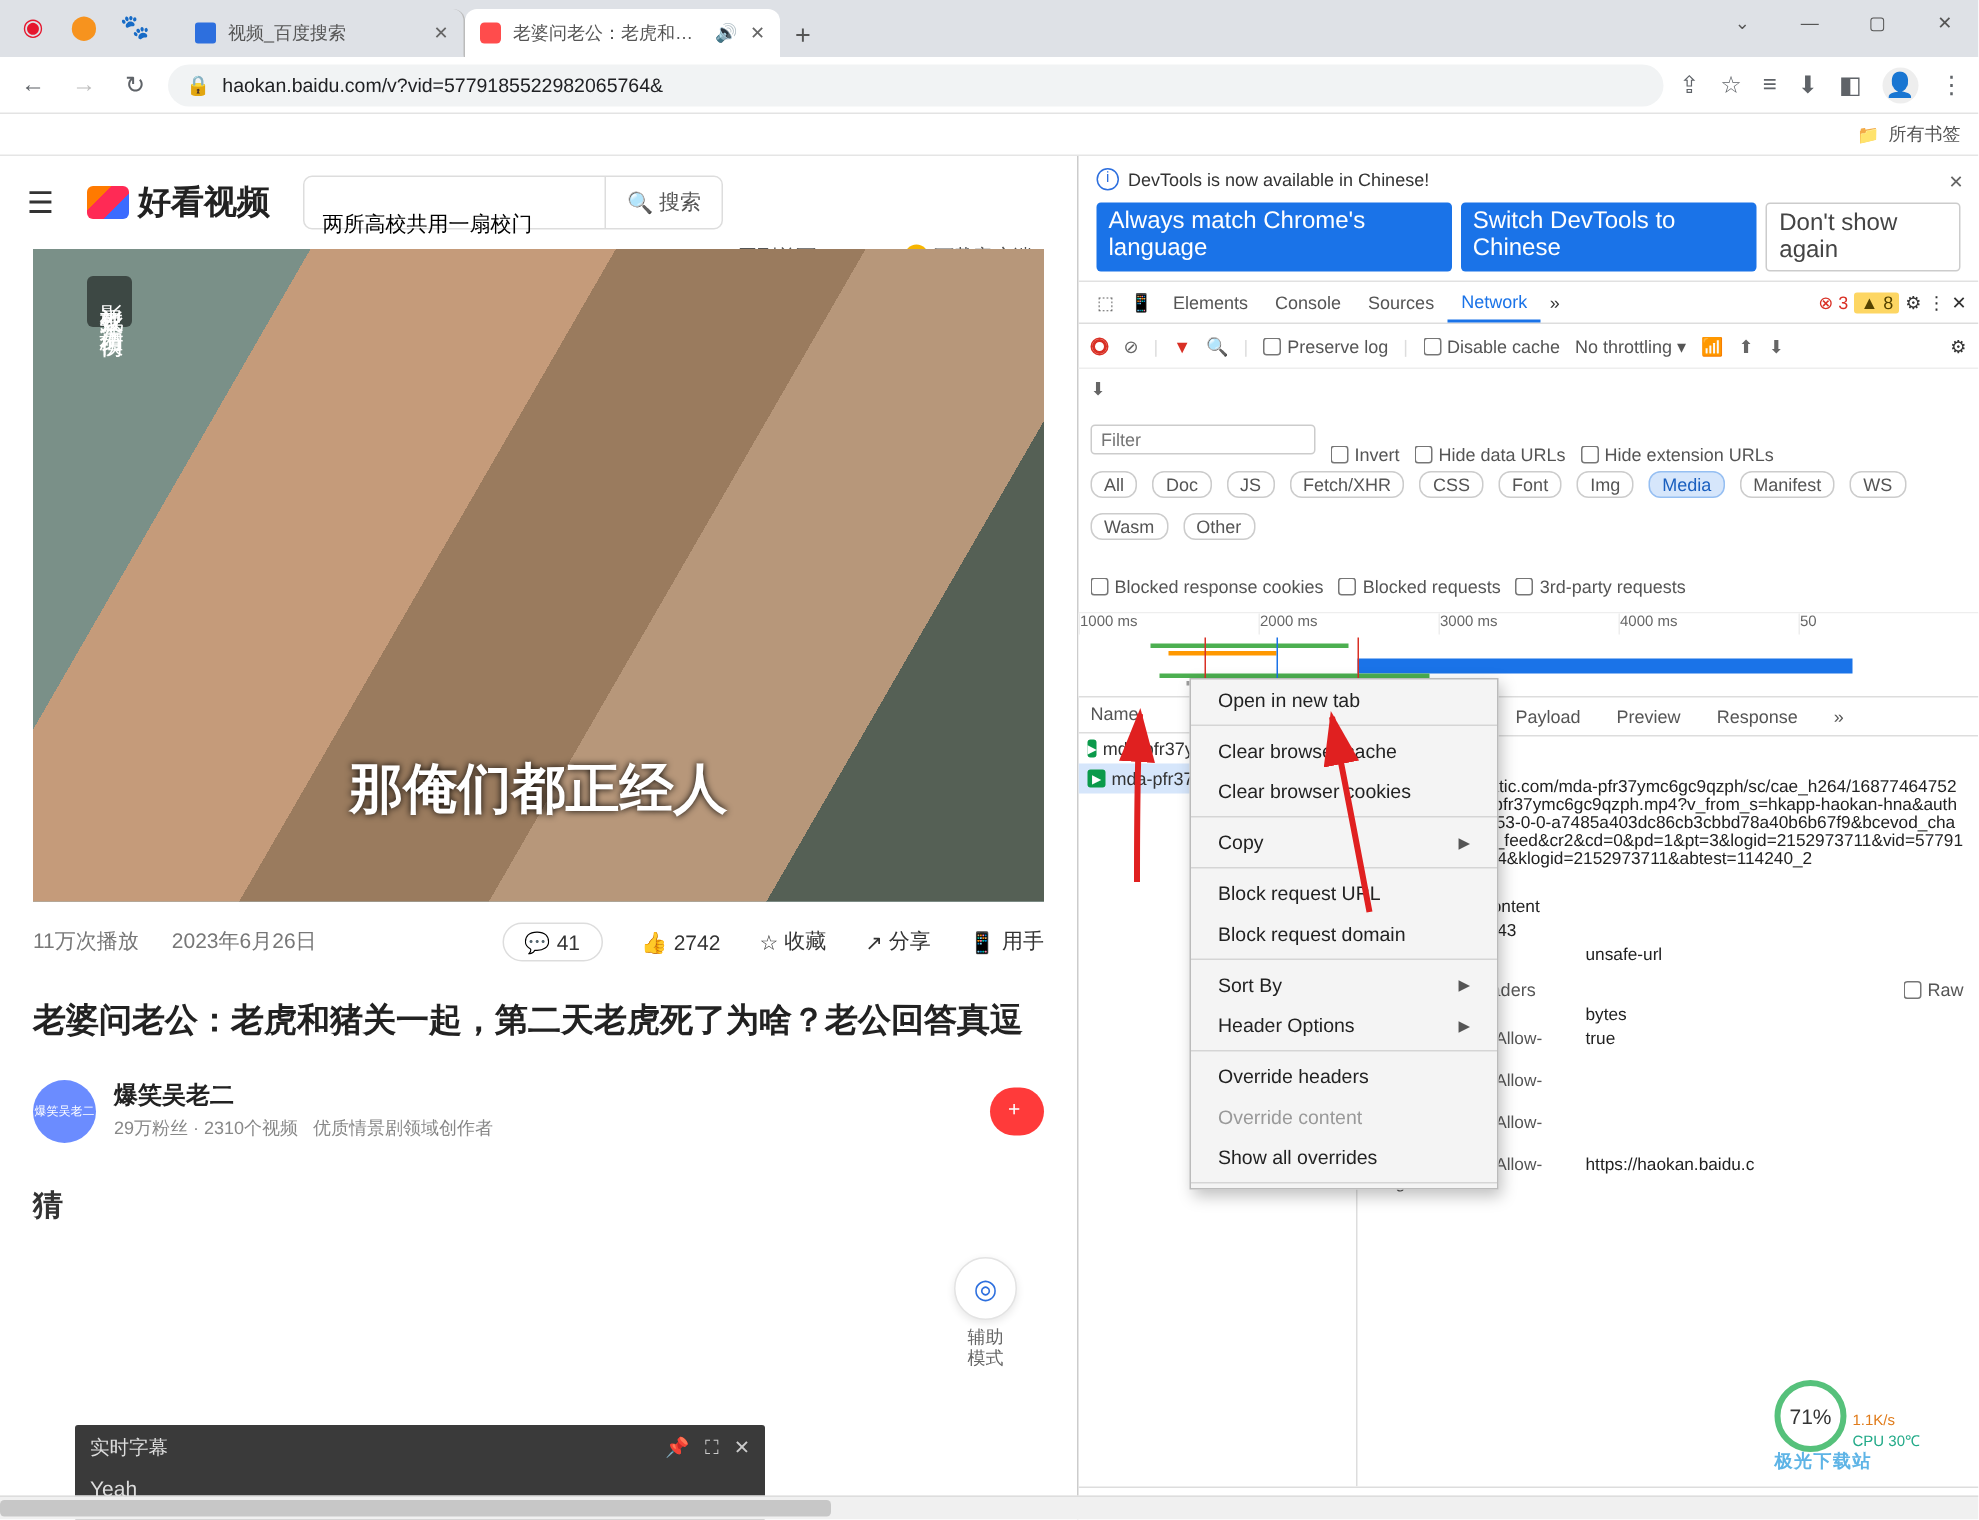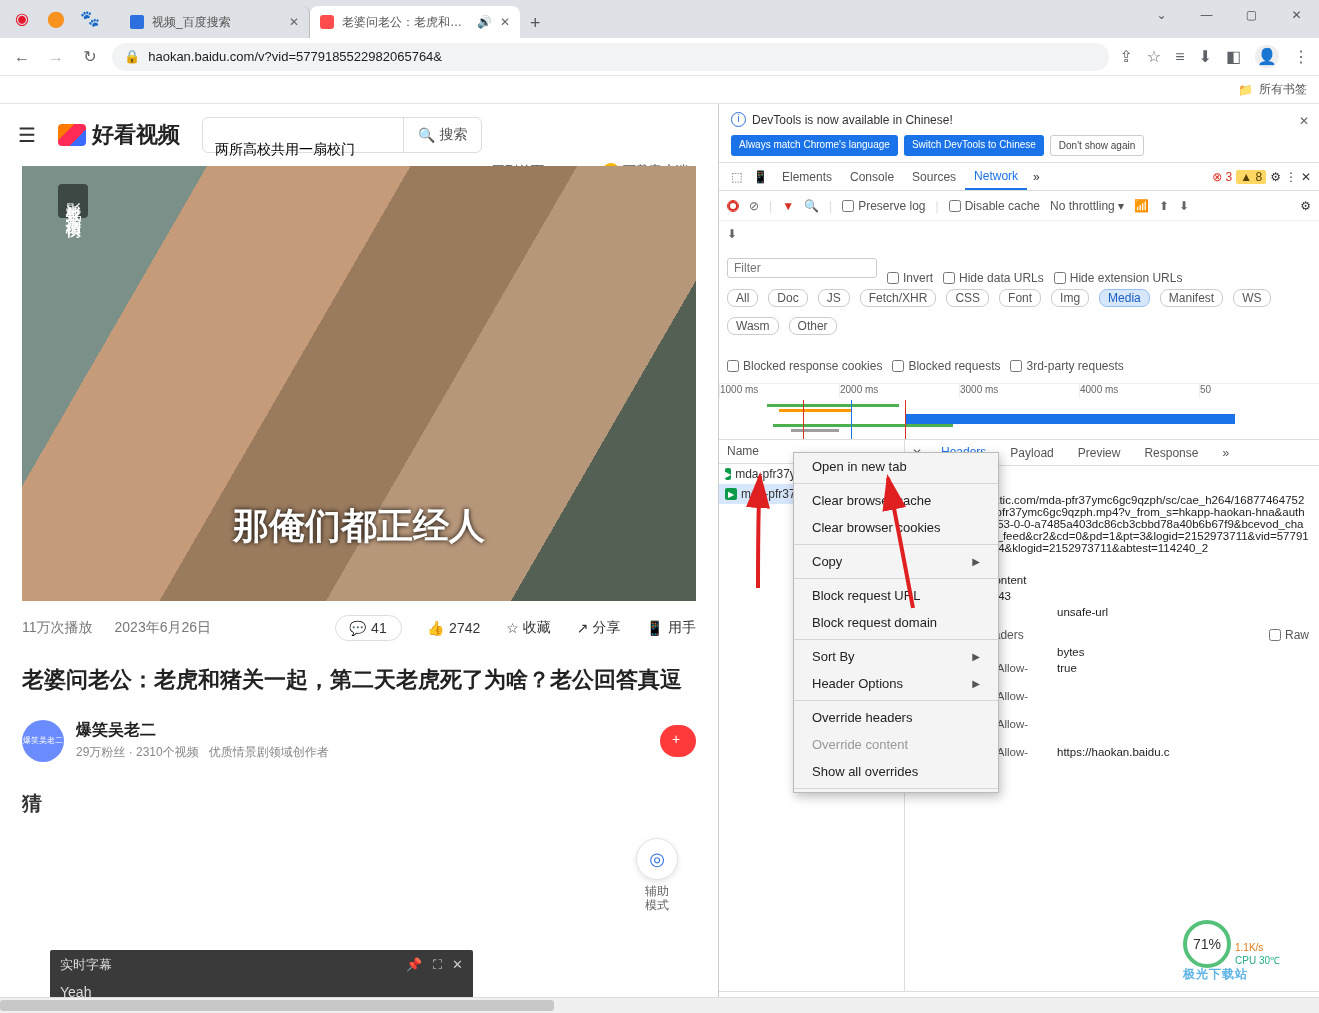--- a/index.html
+++ b/index.html
@@ -59,32 +59,32 @@
 .uname { font-size: 16px; font-weight: 600; color: #222; }
 .ustat { font-size: 12px; color: #888; margin-top: 3px; }
 .follow { margin-left: auto; background: #ff3a3a; color: #fff; border-radius: 18px; padding: 6px 12px; font-size: 14px; width: 36px; height: 32px; }
 
 .recommend-title { font-size: 20px; font-weight: 600; padding: 10px 22px; color: #333; }
 
 .assist { position: absolute; right: 40px; top: 734px; width: 42px; text-align: center; }
 .assist .circ { width: 42px; height: 42px; border-radius: 50%; background: #fff; border: 1px solid #e3e3e3; box-shadow: 0 2px 6px rgba(0,0,0,0.1); display: flex; align-items: center; justify-content: center; color: #2d6fde; font-size: 18px; }
 .assist .txt { font-size: 12px; color: #666; margin-top: 4px; line-height: 1.2; }
 
-.cc-panel { position: absolute; left: 50px; top: 846px; width: 423px; background: #3a3a3a; color: #ddd; border-radius: 2px; }
+.cc-panel { position: absolute; left: 50px; top: 846px; width: 460px; background: #3a3a3a; color: #ddd; border-radius: 2px; }
 .cc-head { display: flex; align-items: center; padding: 6px 10px; font-size: 13px; }
 .cc-head .acts { margin-left: auto; display: flex; gap: 10px; color: #ccc; }
 .cc-body { padding: 4px 10px 14px; font-size: 14px; }
 
 
 .devtools { flex: 1; background: #fff; border-left: 1px solid #ccc; position: relative; display: flex; flex-direction: column; font-size: 12px; color: #333; }
 .dt-banner { padding: 8px 12px 6px; border-bottom: 1px solid #e1e1e1; }
 .dt-banner .info { display: flex; align-items: center; gap: 6px; color: #333; }
 .dt-banner .info .i { width: 15px; height: 15px; border: 1.5px solid #2d6fde; border-radius: 50%; color: #2d6fde; font-size: 10px; text-align: center; line-height: 12px; }
 .dt-banner .btns { margin-top: 8px; display: flex; gap: 6px; }
-.dt-banner .pill { padding: 4px 8px; border-radius: 3px; font-size: 10px; }
+.dt-banner .pill { padding: 4px 8px; border-radius: 3px; font-size: 16px; }
 .dt-banner .blue { background: #1a73e8; color: #fff; }
 .dt-banner .grey { background: #fff; border: 1px solid #ccc; color: #444; }
 .dt-banner .x { position: absolute; right: 10px; top: 10px; color: #666; }
 
 .dt-tabs { height: 28px; border-bottom: 1px solid #ddd; display: flex; align-items: stretch; padding-left: 6px; }
 .dt-tabs .tool { width: 24px; display: flex; align-items: center; justify-content: center; color: #666; }
 .dt-tabs .t { padding: 0 9px; display: flex; align-items: center; color: #555; }
 .dt-tabs .t.active { color: #1a73e8; border-bottom: 2px solid #1a73e8; }
 .dt-tabs .more { padding: 0 6px; display: flex; align-items: center; }
 .dt-tabs .status { margin-left: auto; display: flex; align-items: center; gap: 4px; padding-right: 8px; }

